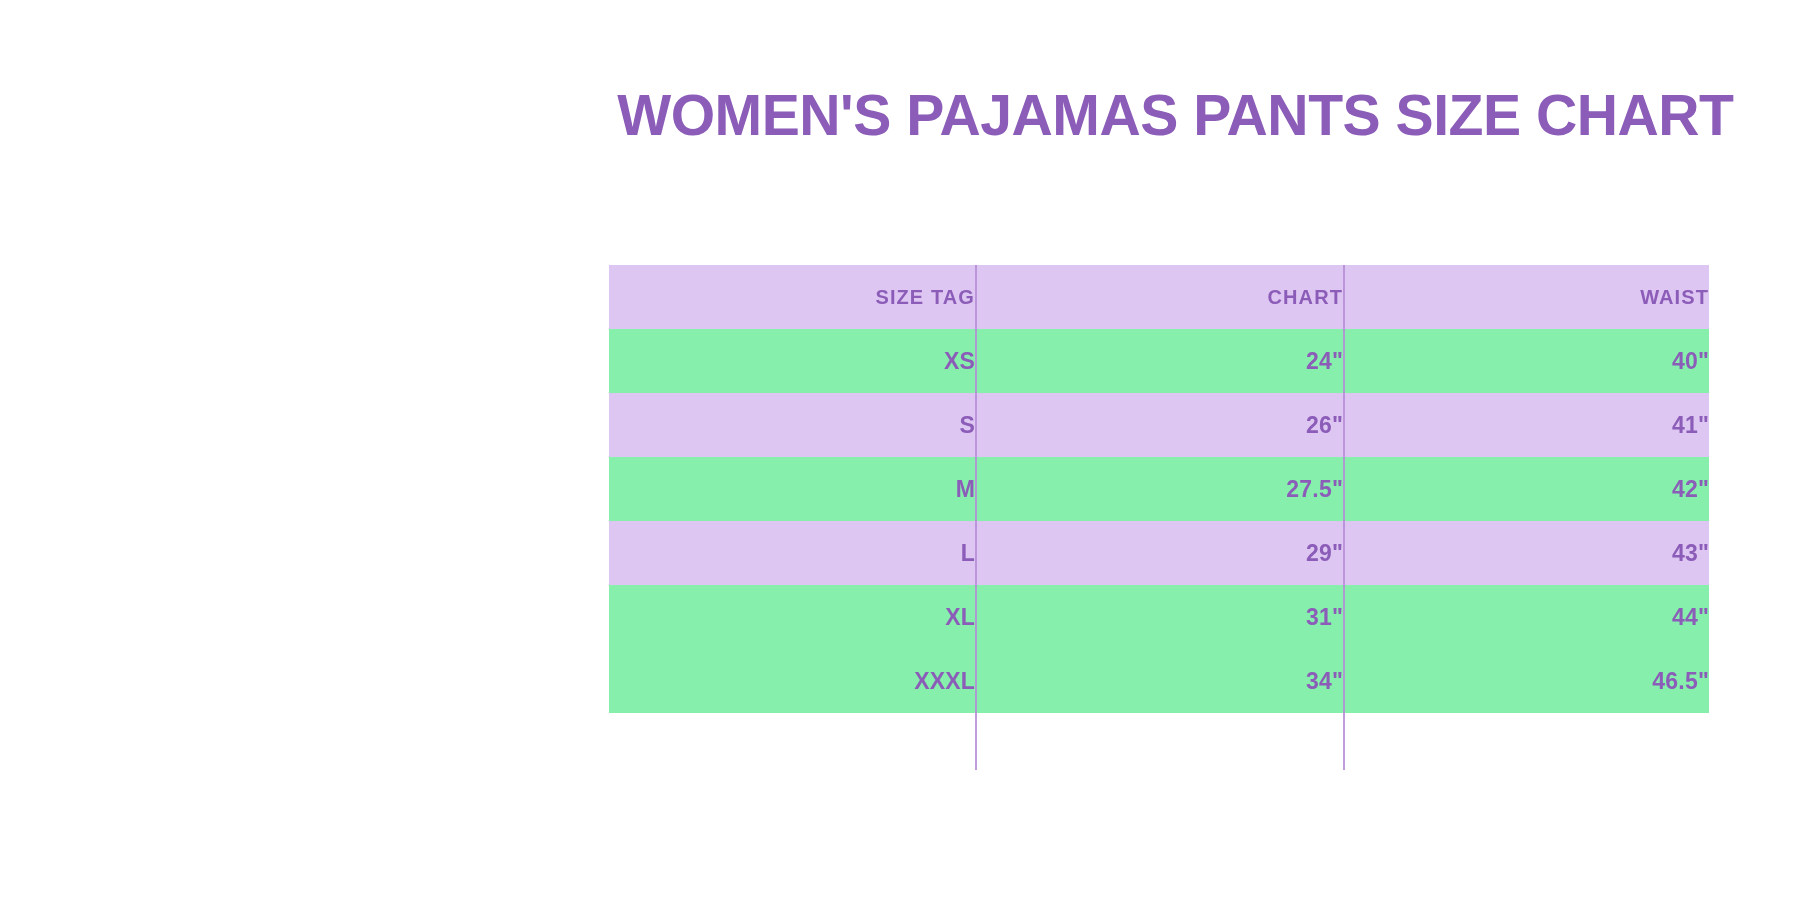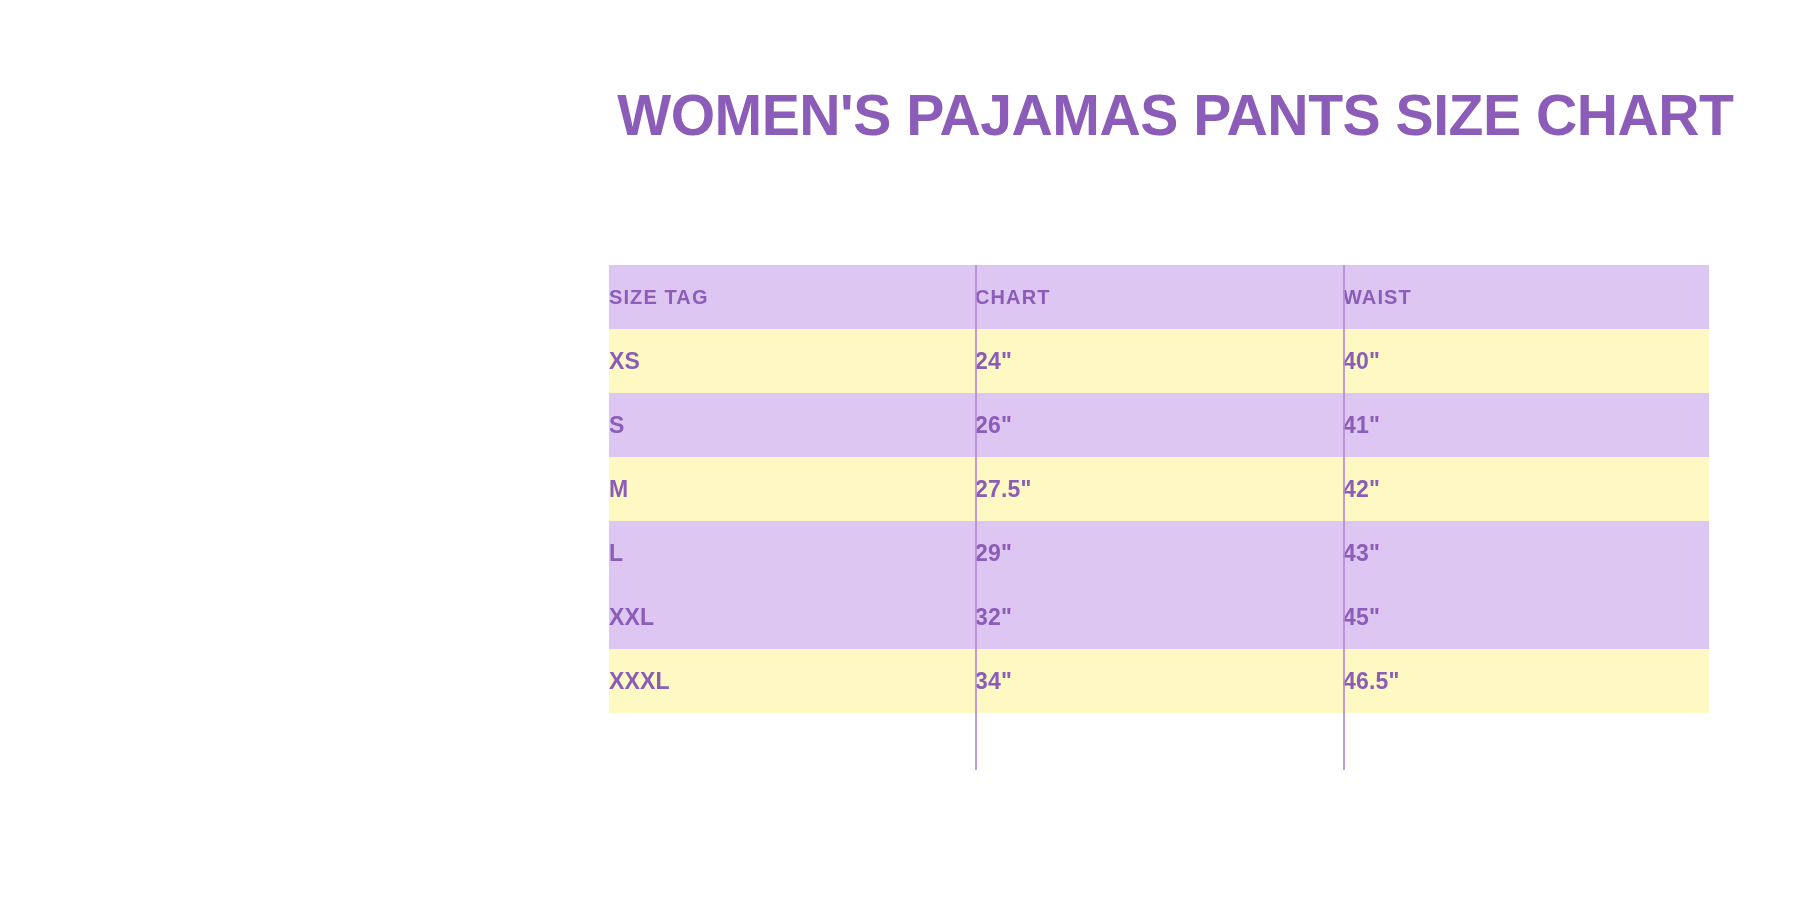--- a/index.html
+++ b/index.html
@@ -48,39 +48,39 @@
   }
 
   #size-table col.c1 { width: 366px; }
   #size-table col.c2 { width: 368px; }
   #size-table col.c3 { width: 366px; }
 
   #size-table th,
   #size-table td {
     height: 64px;
     padding: 0;
-    text-align: left;
+    text-align: right;
     vertical-align: middle;
     color: #8B5CB8;
     font-weight: bold;
     border: 0;
   }
 
   #size-table thead th {
     background: #DEC6F2;
     font-size: 20px;
     letter-spacing: 1.1px;
   }
 
   #size-table tbody td {
     font-size: 23px;
     letter-spacing: 0.2px;
   }
 
-  #size-table tbody tr.odd td  { background: #fef9c3; }
+  #size-table tbody tr.odd td  { background: #86efac; }
   #size-table tbody tr.even td { background: #DEC6F2; }
 
   
   .col-divider {
     position: absolute;
     top: 265px;
     width: 2px;
     height: 505px;
     background: #B58BD6;
     opacity: 0.85;
@@ -122,24 +122,24 @@
       <tr class="odd">
         <td>M</td>
         <td>27.5"</td>
         <td>42"</td>
       </tr>
       <tr class="even">
         <td>L</td>
         <td>29"</td>
         <td>43"</td>
       </tr>
-      <tr class="even">
-        <td>XXL</td>
-        <td>32"</td>
-        <td>45"</td>
+      <tr class="odd">
+        <td>XL</td>
+        <td>31"</td>
+        <td>44"</td>
       </tr>
       <tr class="odd">
         <td>XXXL</td>
         <td>34"</td>
         <td>46.5"</td>
       </tr>
     </tbody>
   </table>
 
   <div class="col-divider" id="divider-1"></div>

